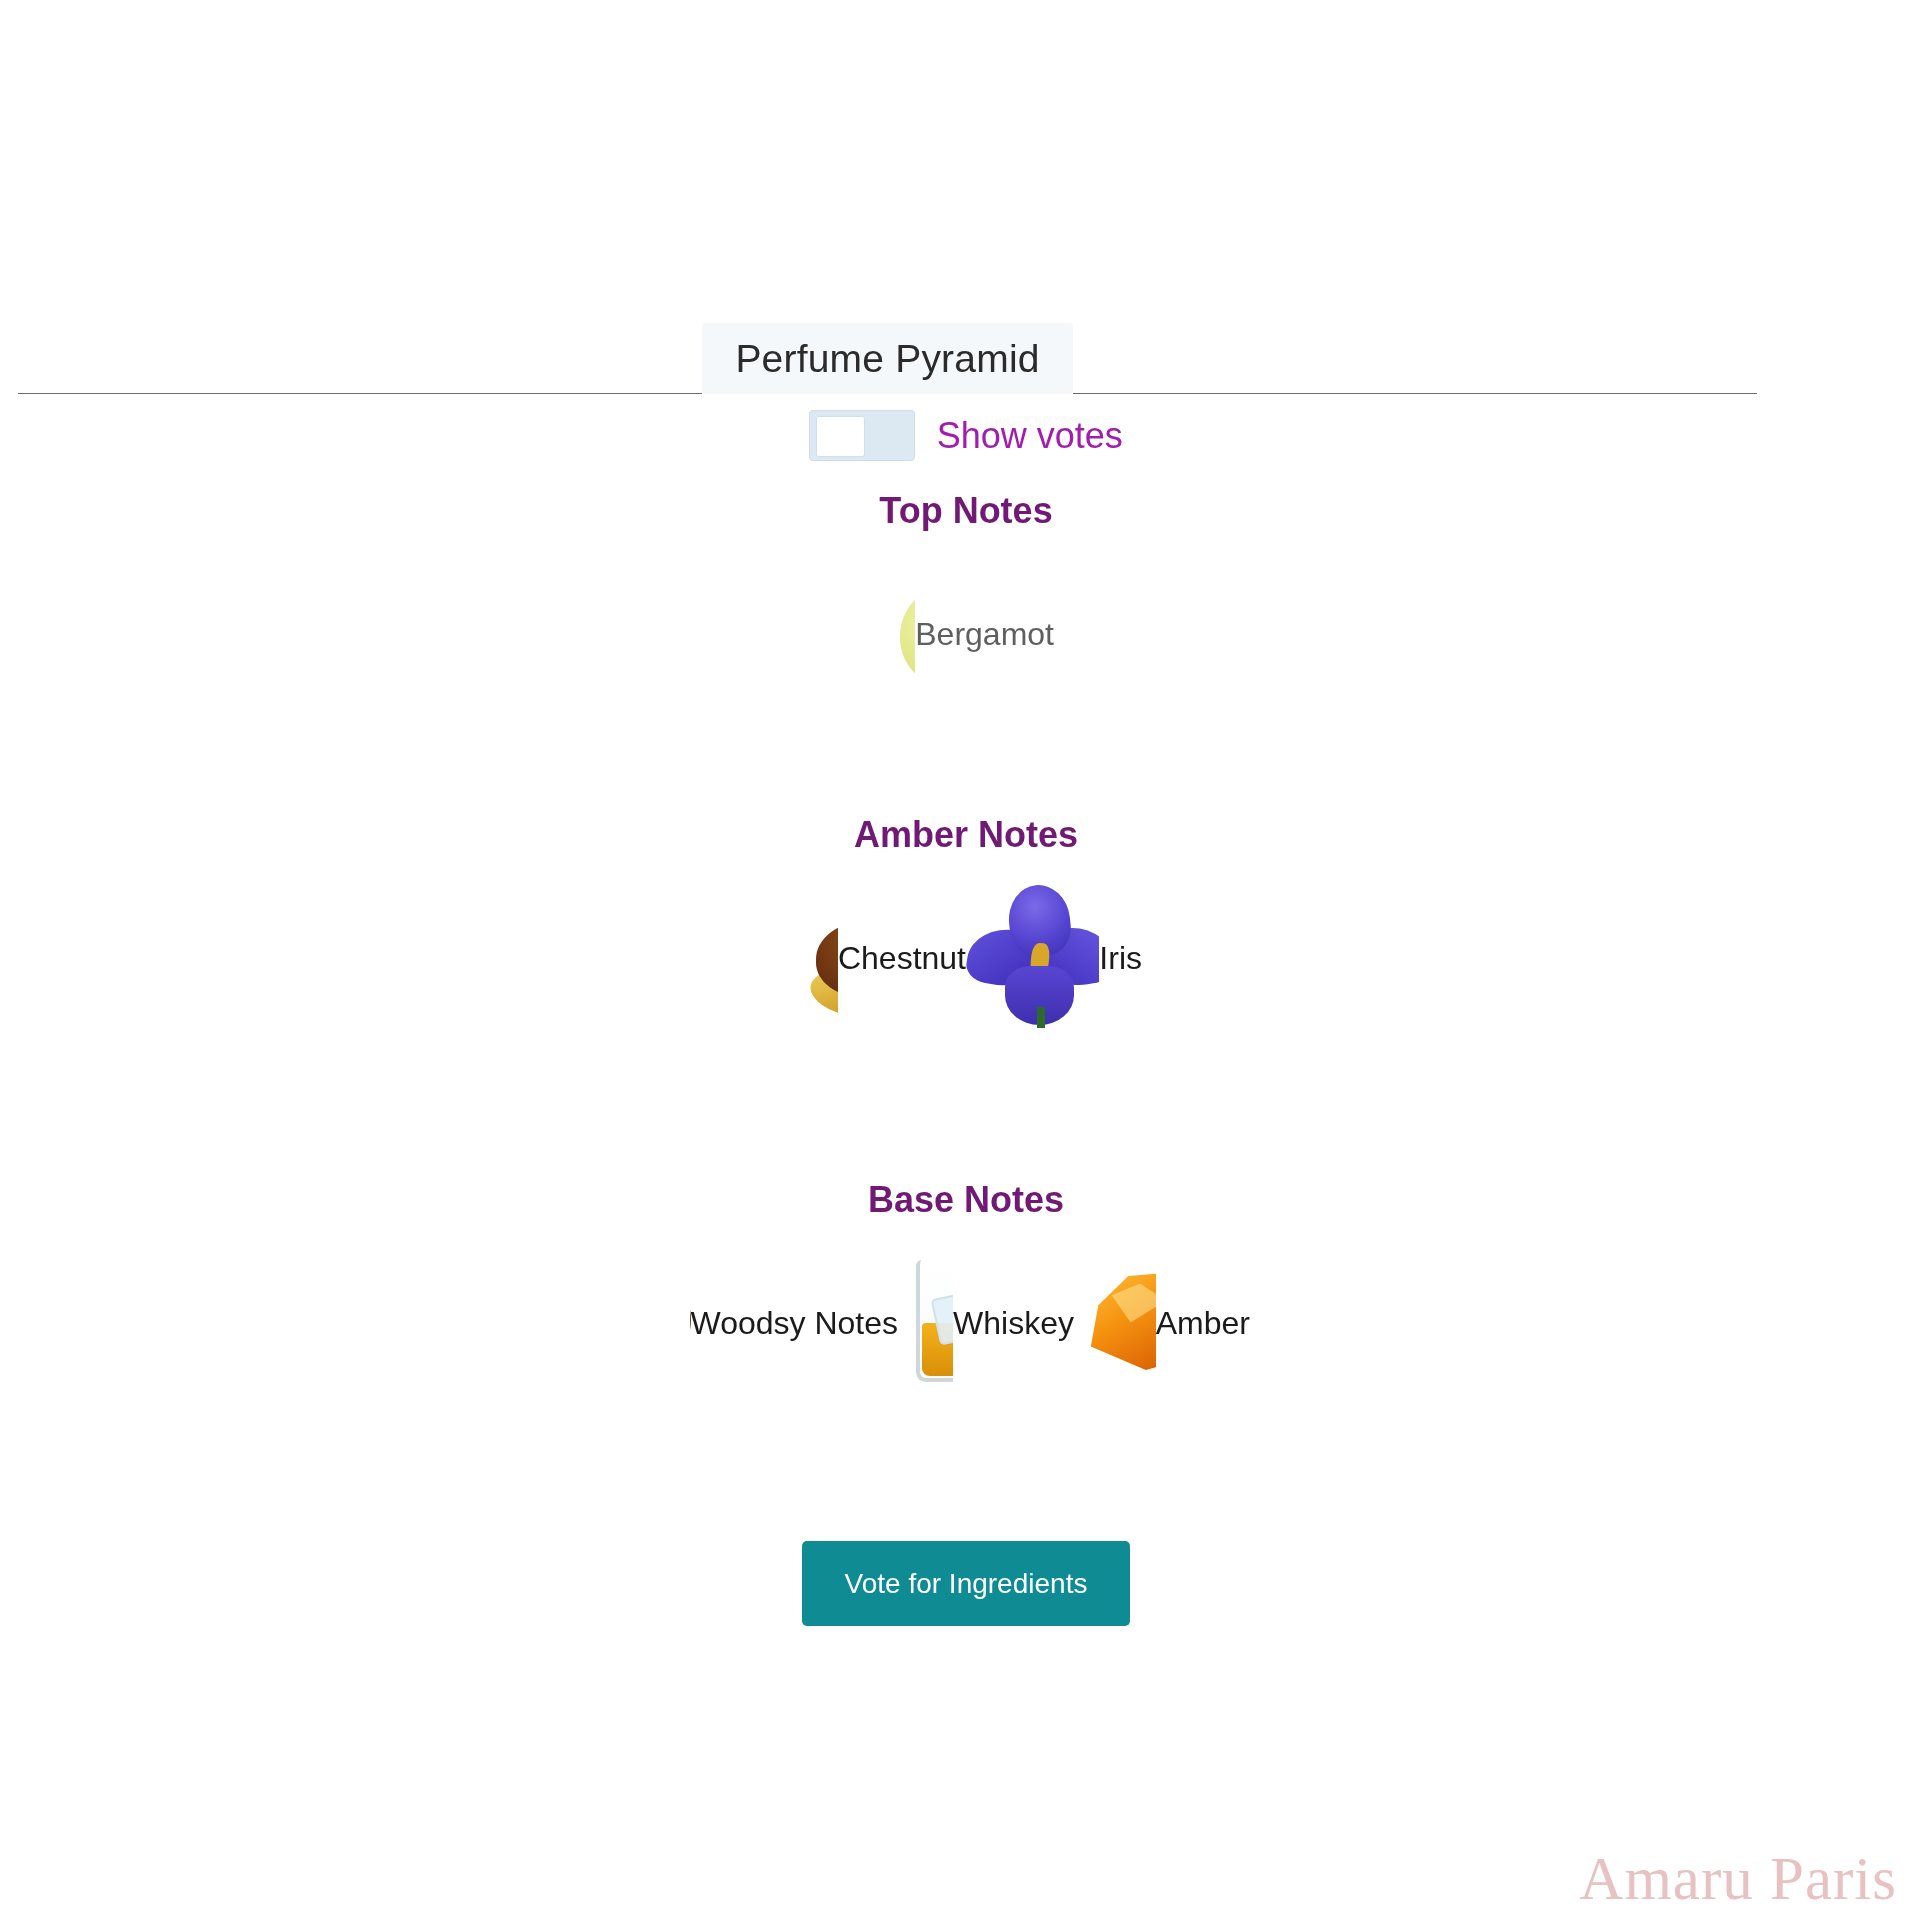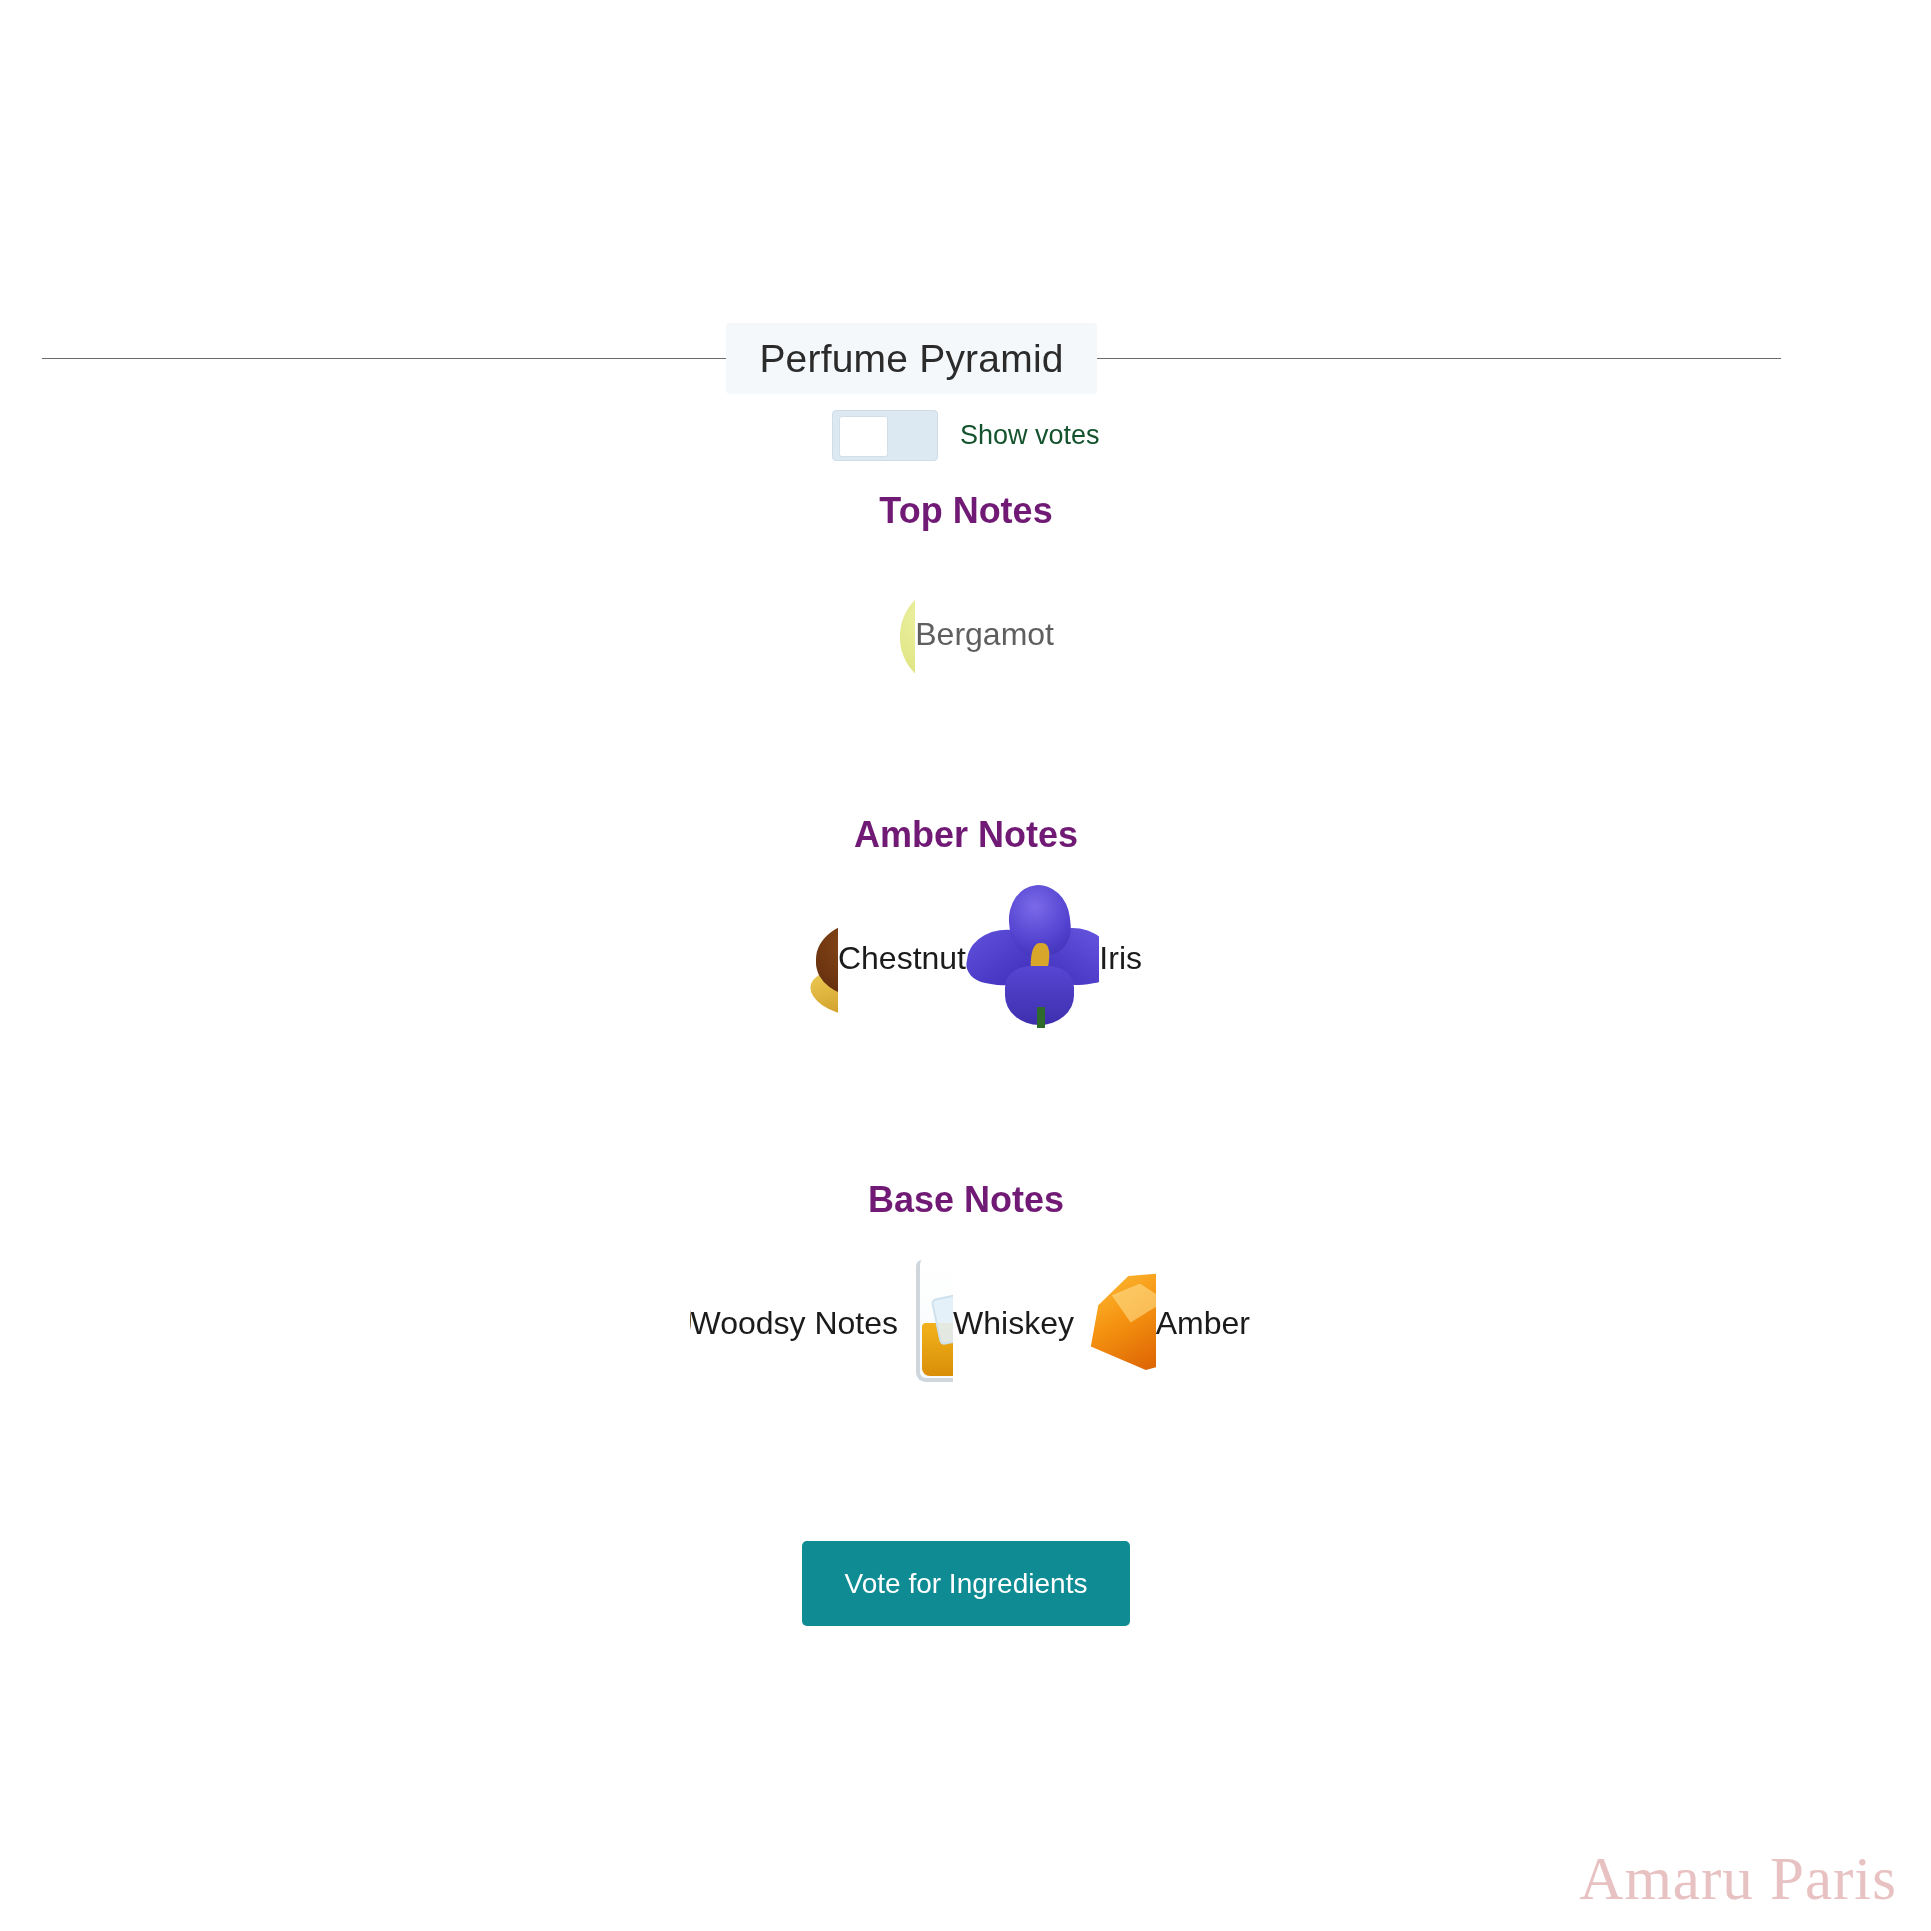--- a/index.html
+++ b/index.html
@@ -19,22 +19,21 @@
     background: #ffffff;
   }
 
   
   .pyramid-header {
     position: absolute;
     top: 323px;
     left: 0;
     width: 1775px;
     display: flex;
-    align-items: center;
-    margin-left: 24px;
+    align-items: flex-end;
   }
   .rule {
     flex: 1 1 auto;
     height: 1px;
     background: #6b6b6b;
   }
   .rule.left { margin-left: 17.6px; }
   .rule.right { margin-right: 17.6px; }
   .pyramid-title {
     flex: 0 0 auto;
@@ -71,22 +70,22 @@
     position: absolute;
     top: 4.9px;
     left: 5.9px;
     width: 47px;
     height: 39px;
     background: #ffffff;
     border-radius: 2.9px;
     border: 1px solid #d2dfe9;
   }
   .toggle-label {
-    font-size: 27px;
-    color: #14532d;
+    font-size: 36px;
+    color: #a21caf;
   }
 
   
   .group {
     position: absolute;
     left: 0;
     width: 1932px;
     text-align: center;
   }
   .group-title {

